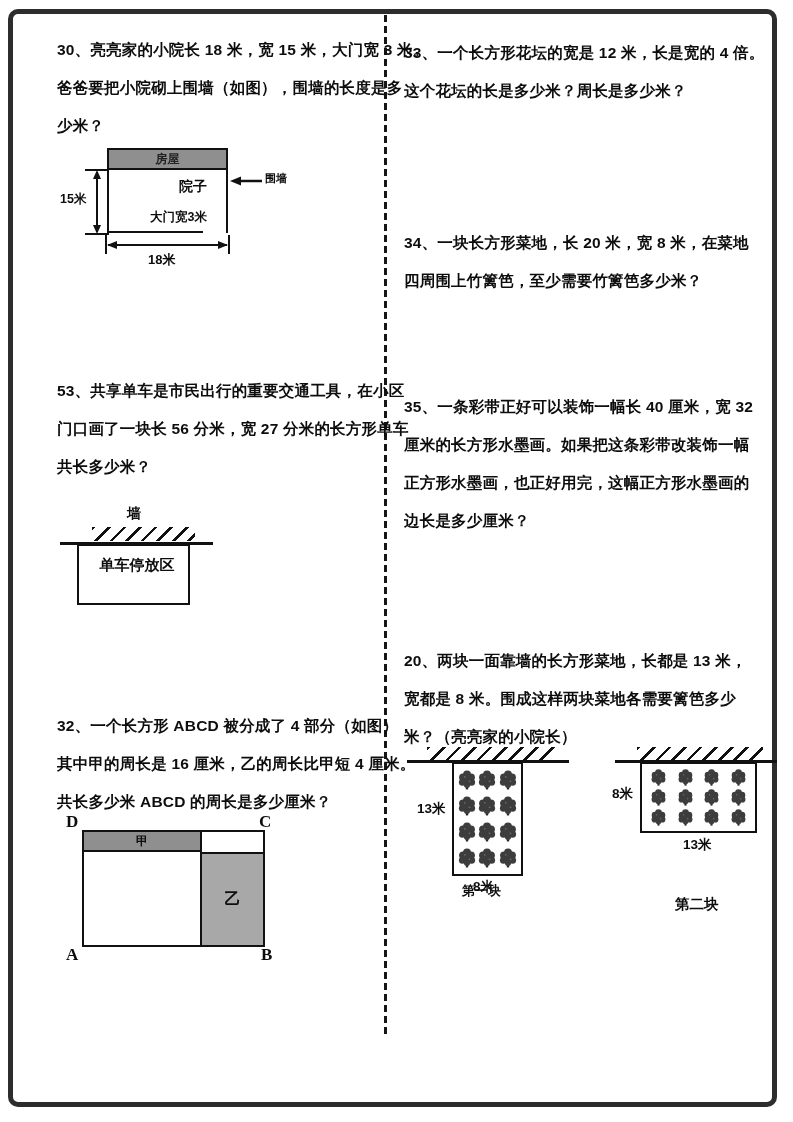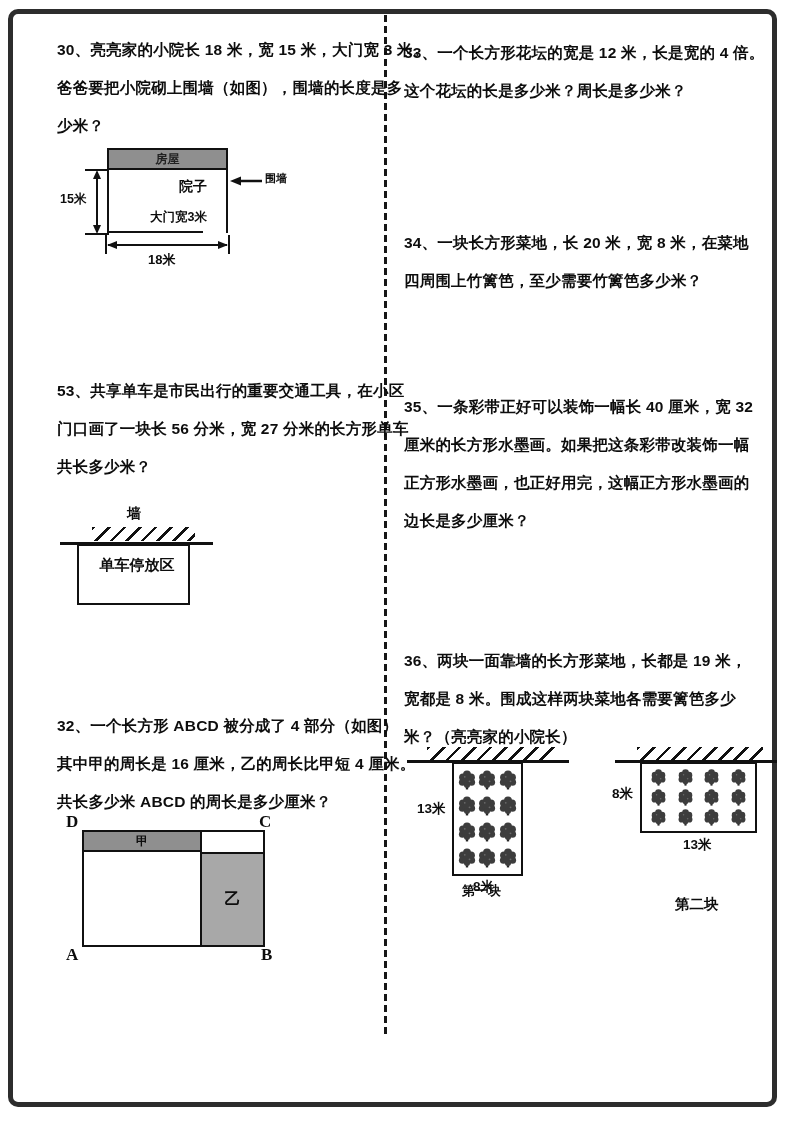--- a/index.html
+++ b/index.html
@@ -157,21 +157,21 @@
 </div>
 
 <div class="prob" style="left:404px;top:388px;">
   <div class="pline">35、一条彩带正好可以装饰一幅长 40 厘米，宽 32</div>
   <div class="pline">厘米的长方形水墨画。如果把这条彩带改装饰一幅</div>
   <div class="pline">正方形水墨画，也正好用完，这幅正方形水墨画的</div>
   <div class="pline">边长是多少厘米？</div>
 </div>
 
 <div class="prob" style="left:404px;top:642px;">
-  <div class="pline">36、两块一面靠墙的长方形菜地，长都是 19 米，</div>
+  <div class="pline">20、两块一面靠墙的长方形菜地，长都是 13 米，</div>
   <div class="pline">宽都是 8 米。围成这样两块菜地各需要篱笆多少</div>
   <div class="pline">米？（亮亮家的小院长）</div>
 </div>
 
 <div class="diagram plot1" style="left:405px;top:742px;width:175px;height:180px;">
   <div class="abs hatch" style="left:22px;top:5px;width:128px;height:13px;"></div>
   <div class="abs wall-line" style="left:2px;top:18px;width:162px;"></div>
   <div class="abs plot-rect" style="left:47px;top:20px;width:71px;height:114px;">
     <div class="plant-grid" style="grid-template-columns: repeat(3, 1fr);">
         <svg class="plant" viewBox="0 0 20 22">

